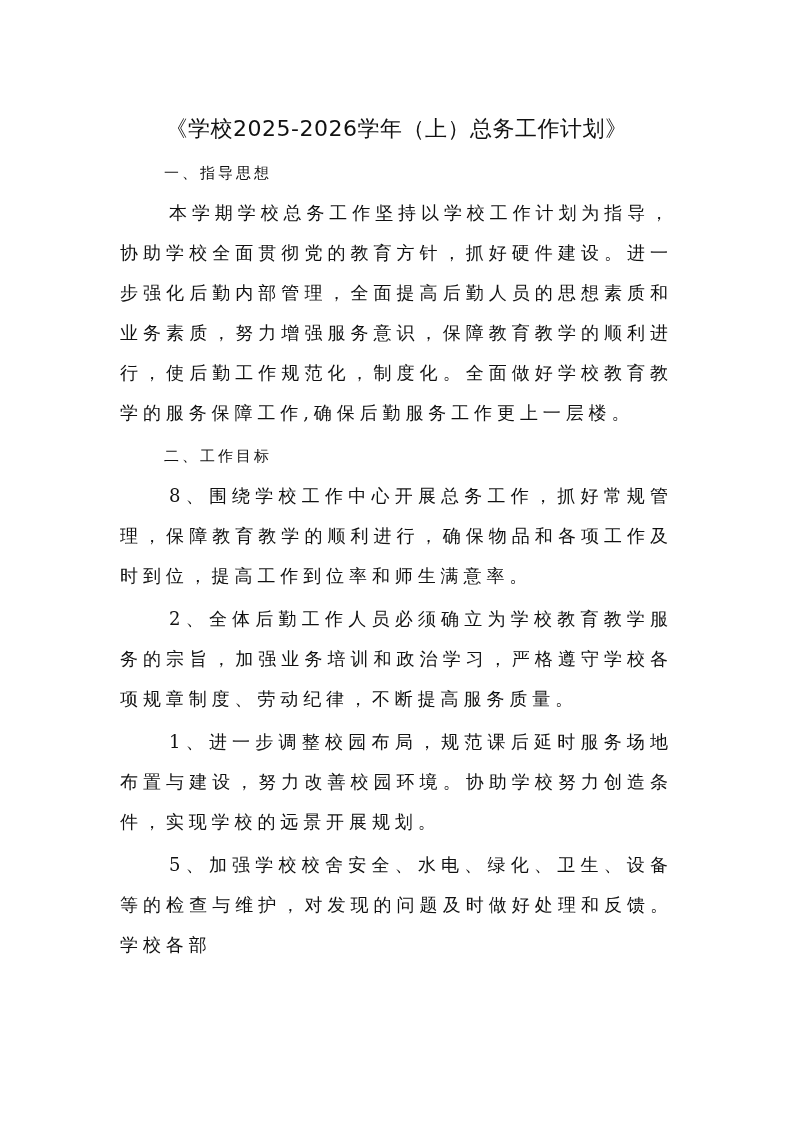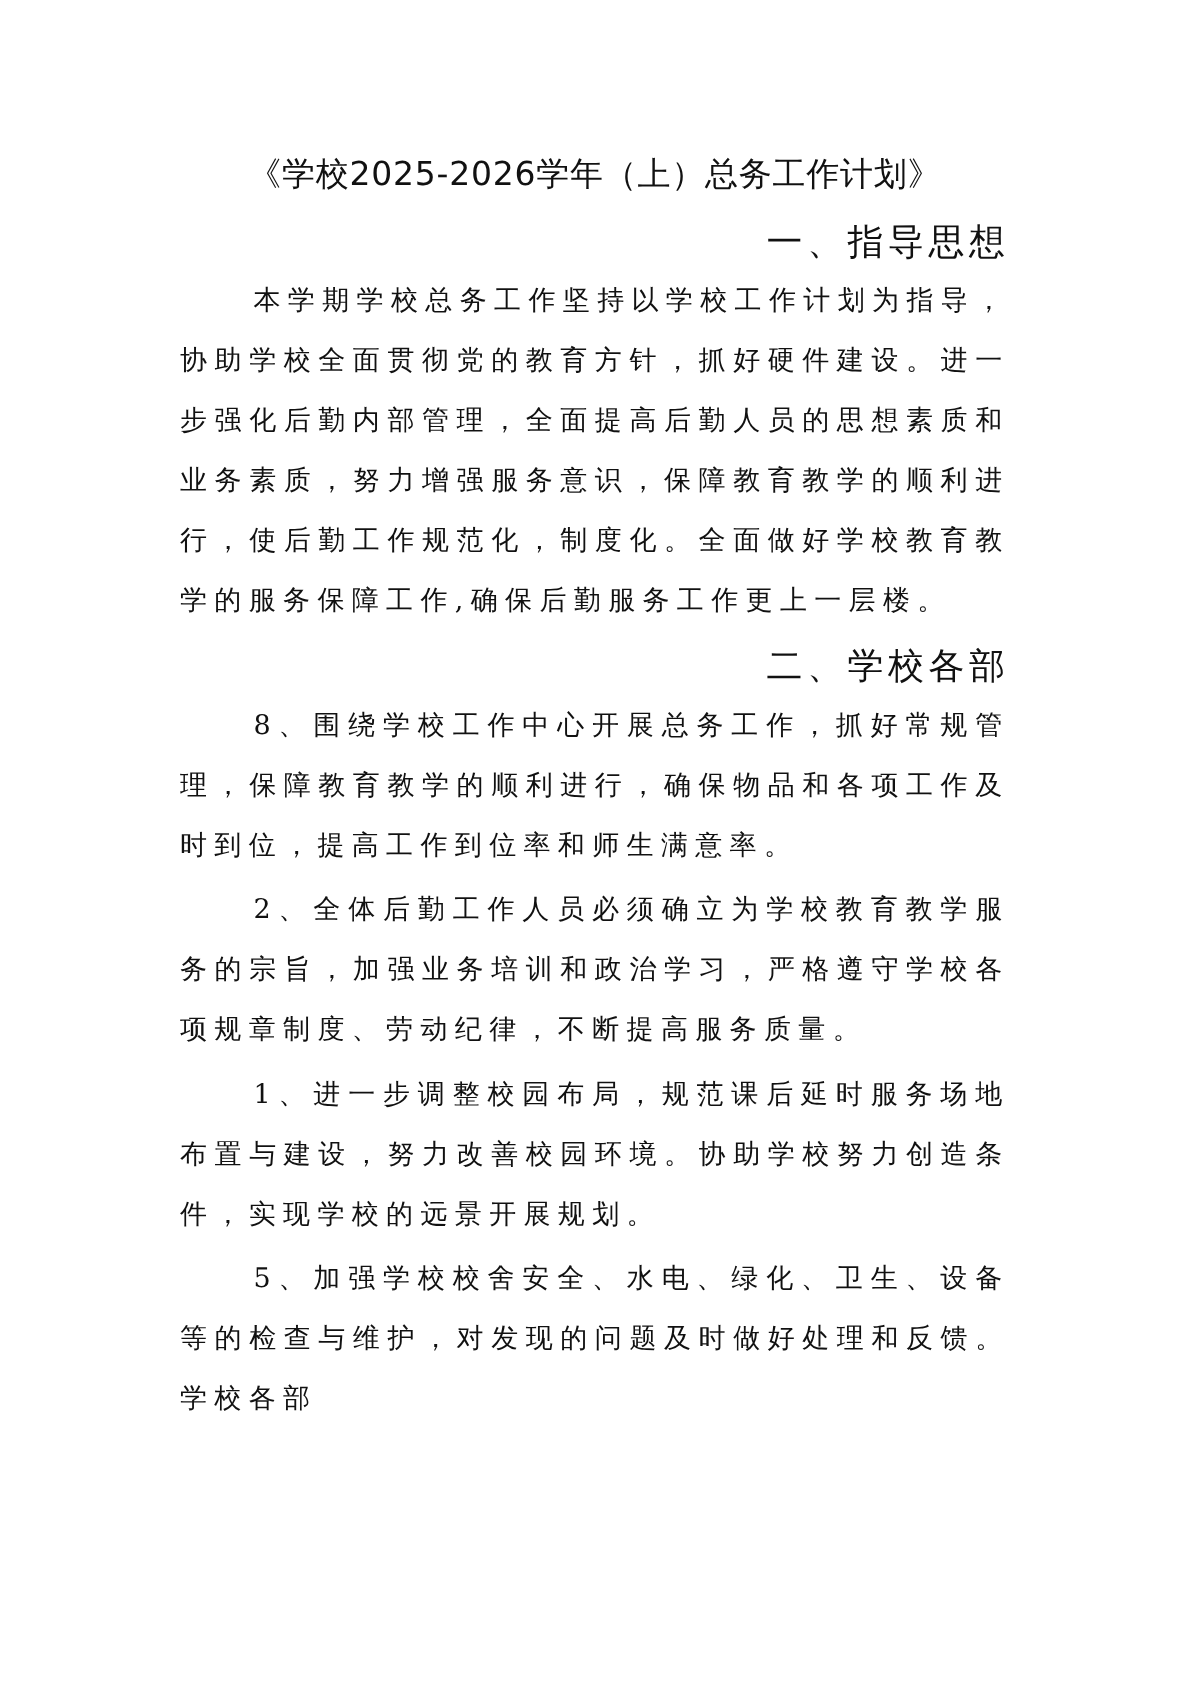--- a/index.html
+++ b/index.html
@@ -7,45 +7,45 @@
     width: 793px; height: 1122px; overflow: hidden; position: relative;
     font-family: "DejaVu Serif", "Liberation Serif", serif;
     color: #111111;
   }
   .page {
     position: absolute; left: 120px; top: 100px; width: 553px;
   }
   .title {
     font-family: "DejaVu Sans", "Liberation Sans", sans-serif;
     font-size: 22px; line-height: 34px; text-align: center;
-    margin: 0 0 7px -20px; width: 593px; letter-spacing: 0.5px;
+    margin: 12px 0 7px -20px; width: 593px; letter-spacing: 0.5px;
     font-weight: normal; white-space: nowrap;
   }
   .heading {
     font-family: "DejaVu Sans", "Liberation Sans", sans-serif;
-    font-size: 24px; line-height: 40px; text-indent: 44px;
-    margin: 0; letter-spacing: 3px; font-weight: normal; text-align: right;
+    font-size: 15px; line-height: 40px; text-indent: 44px;
+    margin: 0; letter-spacing: 3px; font-weight: normal;
   }
   .para {
     font-size: 18px; line-height: 40px; margin: 0 0 3px 0;
     text-indent: 49px; text-align: justify; text-align-last: left;
     letter-spacing: 4.9px;
   }
 </style>
 </head>
 <body>
 
 <div class="page">
   <h1 class="title">《学校2025-2026学年（上）总务工作计划》</h1>
 
   <section>
     <h2 class="heading">一、指导思想</h2>
     <p class="para">本学期学校总务工作坚持以学校工作计划为指导，协助学校全面贯彻党的教育方针，抓好硬件建设。进一步强化后勤内部管理，全面提高后勤人员的思想素质和业务素质，努力增强服务意识，保障教育教学的顺利进行，使后勤工作规范化，制度化。全面做好学校教育教学的服务保障工作,确保后勤服务工作更上一层楼。</p>
   </section>
 
   <section>
-    <h2 class="heading">二、学校各部</h2>
+    <h2 class="heading">二、工作目标</h2>
     <p class="para">8、围绕学校工作中心开展总务工作，抓好常规管理，保障教育教学的顺利进行，确保物品和各项工作及时到位，提高工作到位率和师生满意率。</p>
     <p class="para">2、全体后勤工作人员必须确立为学校教育教学服务的宗旨，加强业务培训和政治学习，严格遵守学校各项规章制度、劳动纪律，不断提高服务质量。</p>
     <p class="para">1、进一步调整校园布局，规范课后延时服务场地布置与建设，努力改善校园环境。协助学校努力创造条件，实现学校的远景开展规划。</p>
     <p class="para">5、加强学校校舍安全、水电、绿化、卫生、设备等的检查与维护，对发现的问题及时做好处理和反馈。学校各部</p>
   </section>
 </div>
 
 </body></html>

